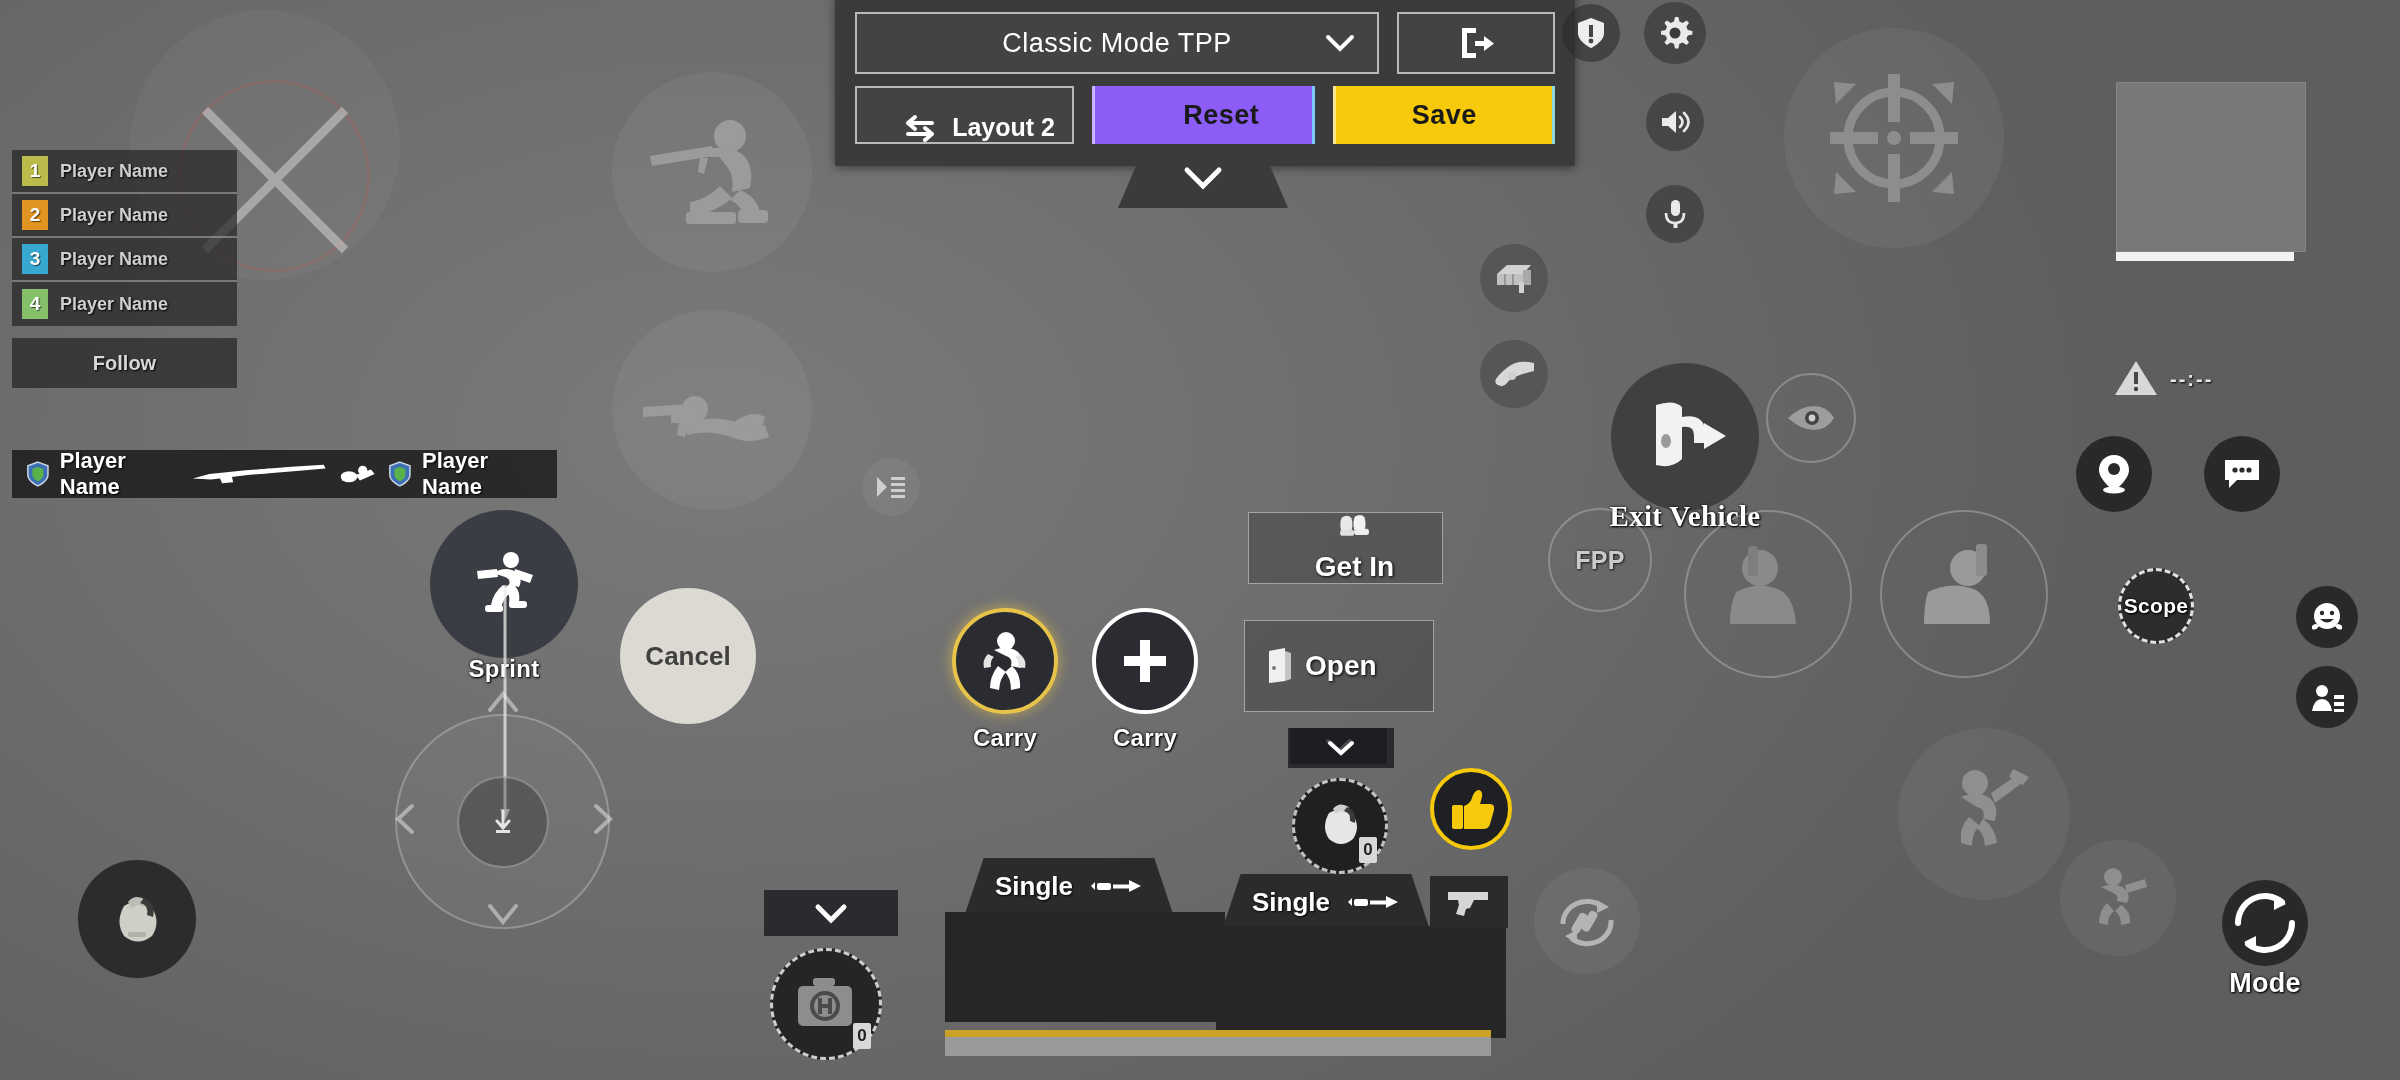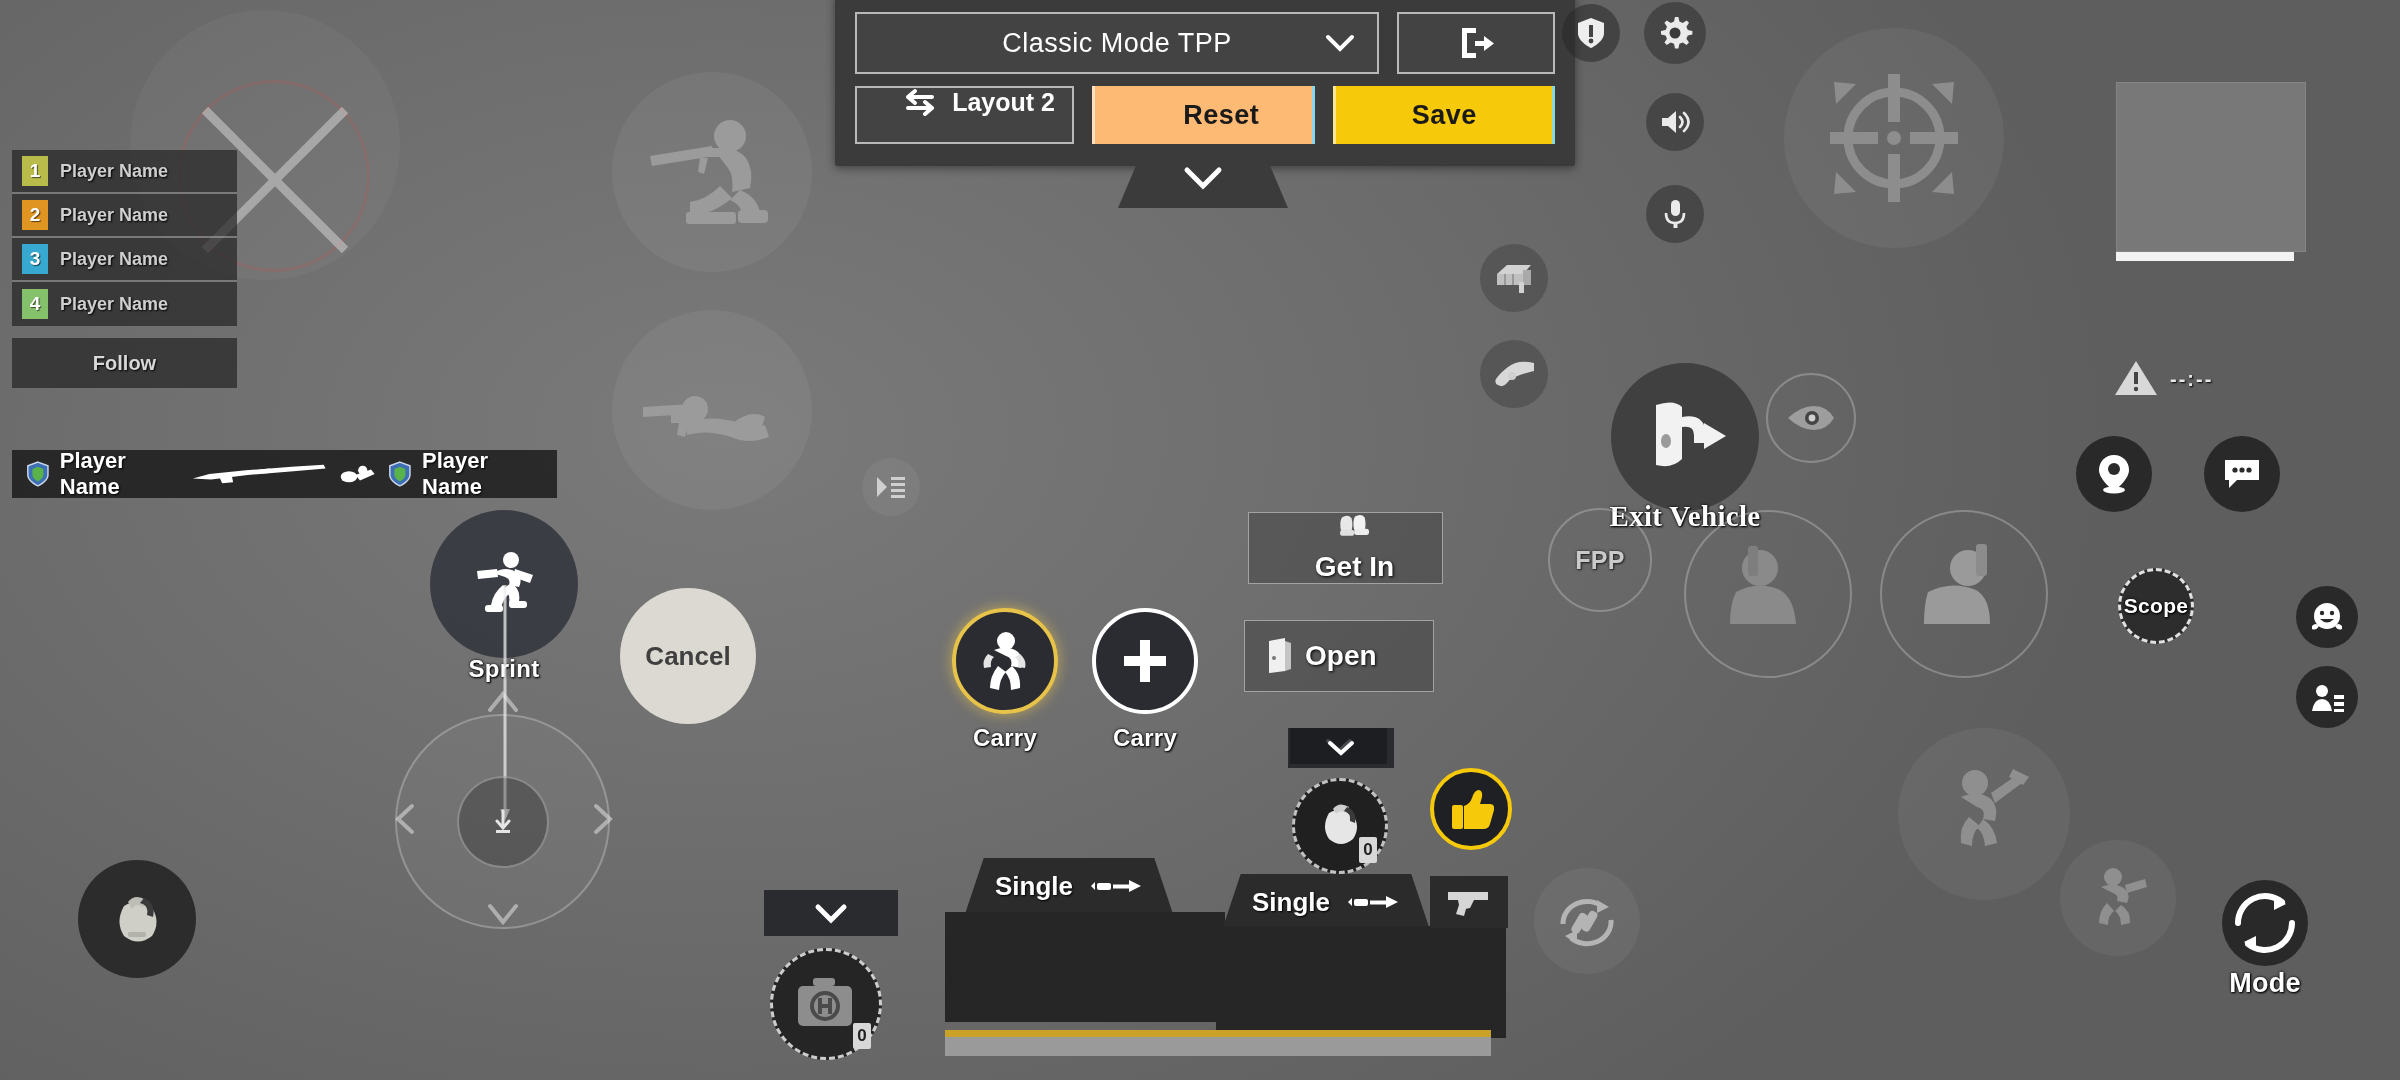--- a/index.html
+++ b/index.html
@@ -43,21 +43,21 @@
     display: flex; align-items: center; justify-content: center; position: relative;
   }
   .cp-select .txt { color: #fff; font-size: 27px; font-weight: normal; letter-spacing: .5px; }
   .cp-select .chev { position: absolute; right: 22px; top: 50%; transform: translateY(-50%); }
   .cp-exit {
     width: 158px; height: 62px; border: 2px solid #b9b9b9; background: #434343;
     display: flex; align-items: center; justify-content: center;
   }
   .cp-layout {
     width: 228px; height: 58px; border: 2px solid #b9b9b9; background: #434343;
-    display: flex; align-items: flex-start; justify-content: center; gap: 14px; padding-left: 28px;
+    display: flex; align-items: flex-end; justify-content: center; gap: 14px; padding-left: 28px;
   }
   .cp-layout .txt { color: #fff; font-size: 25px; font-weight: bold; }
   .cp-reset, .cp-save {
     width: 232px; height: 58px; display: flex; align-items: center; justify-content: center;
     color: #1a1a1a; font-size: 27px; font-weight: bold; letter-spacing: .5px;
     border-left: 3px solid rgba(255,255,255,.55);
     border-right: 3px solid rgba(120,220,255,.85);
   }
   #panel-tab {
     left: 1118px; top: 160px; width: 170px; height: 48px;
@@ -231,21 +231,21 @@
       </div>
     </div>
     <div class="cp-row">
       <div class="cp-layout">
         <svg width="36" height="28" viewBox="0 0 36 28">
           <path d="M6 9 H30 M6 9 L13 3 M6 9 L13 15" stroke="#fff" stroke-width="4" fill="none" stroke-linecap="round" stroke-linejoin="round"></path>
           <path d="M30 20 H6 M30 20 L23 14 M30 20 L23 26" stroke="#fff" stroke-width="4" fill="none" stroke-linecap="round" stroke-linejoin="round"></path>
         </svg>
         <span class="txt">Layout 2</span>
       </div>
-      <div class="cp-reset" style="background:#fdba74;padding-left:35px;">
+      <div class="cp-reset" style="background:#8b5cf6;padding-left:35px;">
         <span>Reset</span>
       </div>
       <div class="cp-save" style="background:#f6c90a;">
         <span>Save</span>
       </div>
     </div>
   </div>
   <div class="abs" id="panel-tab">
     <svg width="44" height="28" viewBox="0 0 44 28">
       <path d="M6 6 L22 22 L38 6" stroke="#fff" stroke-width="5" fill="none" stroke-linecap="round"></path>
@@ -386,21 +386,21 @@
 
   <div class="abs vbtn" style="left:1248px;top:512px;width:195px;height:72px;flex-direction:column;">
     <svg width="38" height="32" viewBox="0 0 38 32">
       <path d="M4 5 q7 -4 11 1 q2 8 0 14 l-12 0 q-2 -10 1 -15 Z" fill="#e8e8e8"></path>
       <path d="M19 4 q7 -4 11 1 q2 8 0 14 l-12 0 q-2 -10 1 -15 Z" fill="#f2f2f2"></path>
       <rect x="2" y="19" width="16" height="7" rx="3" fill="#e0e0e0"></rect>
       <rect x="18" y="18" width="17" height="7" rx="3" fill="#ededed"></rect>
     </svg>
     <span class="txt">Get In</span>
   </div>
-  <div class="abs vbtn" style="left:1244px;top:620px;width:190px;height:72px;">
+  <div class="abs vbtn" style="left:1244px;top:620px;width:190px;height:92px;">
     <svg width="32" height="38" viewBox="0 0 32 38">
       <path d="M6 4 L22 1 V34 L6 36 Z" fill="#f0f0f0"></path>
       <path d="M22 4 L28 6 V32 L22 34 Z" fill="#c4c4c4"></path>
       <circle cx="11" cy="21" r="2" fill="#777"></circle>
     </svg>
     <span class="txt">Open</span>
   </div>
   <div class="abs dark-btn" style="left:1290px;top:728px;width:97px;height:36px;display:flex;align-items:center;justify-content:center;">
     <svg width="30" height="18" viewBox="0 0 30 18">
       <path d="M4 4 L15 14 L26 4" stroke="#fff" stroke-width="4" fill="none" stroke-linecap="round"></path>

